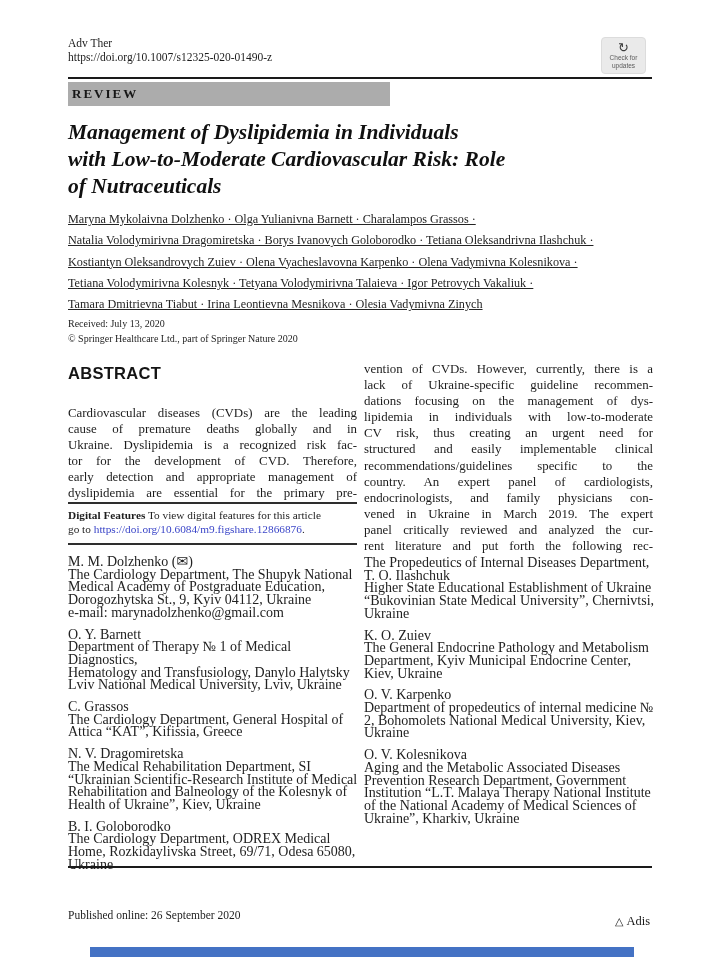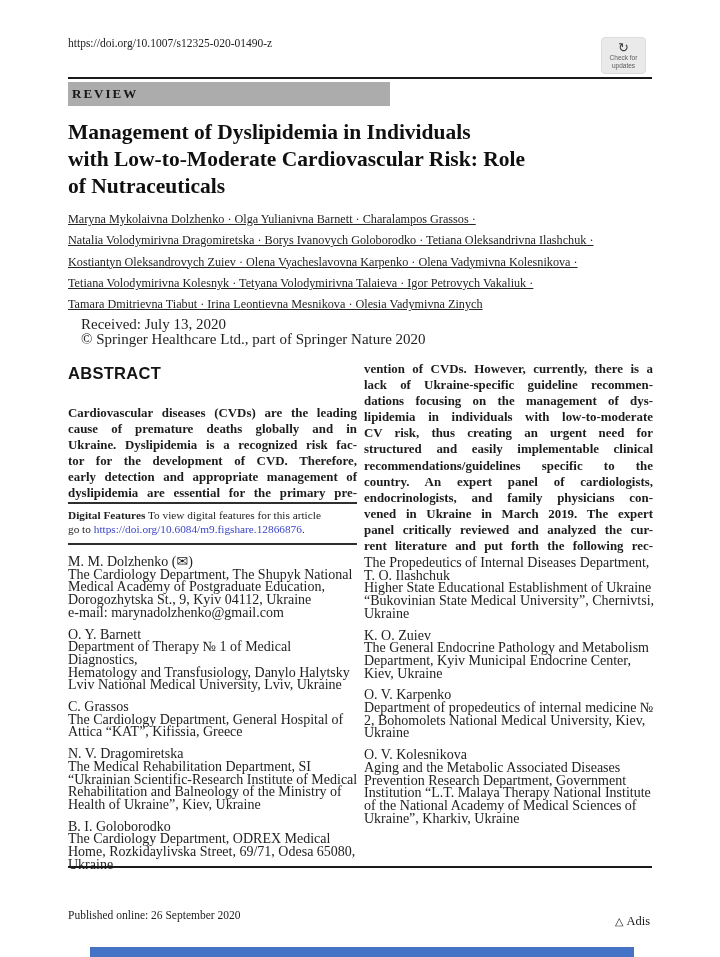--- a/index.html
+++ b/index.html
@@ -17,34 +17,34 @@
   .rule{position:absolute;left:68px;width:584px;height:2px;background:var(--rule,#1a1a1a);}
   .rule-top{top:77px;}
   .rule-bottom{top:866px;}
 
   .review-bar{position:absolute;left:68px;top:82px;width:322px;height:24px;background:var(--review_bg,#acacac);
         display:flex;align-items:center;padding-left:4px;box-sizing:border-box;
         font-weight:bold;font-size:13px;letter-spacing:2px;color:#161616;}
 
   .title{position:absolute;left:68px;top:119px;font-size:21.5px;font-weight:bold;
         line-height:27px;color:#101010;}
-  .title-line{white-space:nowrap;}
+  .title-line{white-space:nowrap;font-style:italic;}
 
   .authors{position:absolute;left:68px;top:209px;font-size:12.2px;line-height:21.3px;color:#242424;}
   .author-line{white-space:nowrap;text-decoration:underline;}
 
-  .meta{position:absolute;left:81px;top:317px;font-size:15px;line-height:14.5px;color:#1e1e1e;}
+  .meta{position:absolute;left:68px;top:317px;font-size:10px;line-height:14.5px;color:#1e1e1e;}
 
   .abstract-heading{position:absolute;left:68px;top:364px;font-family:"Liberation Sans",sans-serif;
         font-size:16.5px;font-weight:bold;letter-spacing:.3px;color:#141414;}
 
   .abs-col{position:absolute;width:289px;font-size:12.9px;line-height:16.1px;color:#1c1c1c;}
   .abs-left{left:68px;top:405px;}
   .abs-right{left:364px;top:361px;}
-  .jline{text-align:justify;text-align-last:justify;font-weight:bold;}
+  .jline{text-align:justify;text-align-last:justify;}
 
   .df-box{position:absolute;left:68px;top:502px;width:289px;box-sizing:border-box;
         border-top:2px solid #2e2e2e;border-bottom:2px solid #2e2e2e;
         padding:5px 0 6px 0;font-size:11.3px;line-height:13.8px;color:#1e1e1e;}
   .df-label{font-weight:bold;}
   .df-link{color:var(--link,#3a45c8);cursor:pointer;}
 
   .affil-col{position:absolute;width:292px;font-size:14px;line-height:12.7px;color:#222;}
   .affil-left{left:68px;top:556px;}
   .affil-right{left:364px;top:557px;}
@@ -54,20 +54,21 @@
   .adis-triangle{font-size:11px;margin-right:3px;}
   .published{position:absolute;left:68px;top:909px;font-size:11.5px;color:#1c1c1c;}
   .bottom-bar{position:absolute;left:90px;top:947px;width:544px;height:10px;background:var(--bottom_bar,#4472c4);}
 </style>
 </head>
 <body>
 
 <div class="page">
 
   <div class="journal-block">
+    <div>Adv Ther</div>
     <div>https://doi.org/10.1007/s12325-020-01490-z</div>
   </div>
 
   <div class="check-badge">
     <span class="check-icon">↻</span>
     <span class="check-text">Check for</span>
     <span class="check-text">updates</span>
   </div>
 
   <div class="rule rule-top"></div>
@@ -142,21 +143,21 @@
       </div>
       <div class="affil-block">
         <div class="affil-line">C. Grassos</div>
         <div class="affil-line">The Cardiology Department, General Hospital of</div>
         <div class="affil-line">Attica “KAT”, Kifissia, Greece</div>
       </div>
       <div class="affil-block">
         <div class="affil-line">N. V. Dragomiretska</div>
         <div class="affil-line">The Medical Rehabilitation Department, SI</div>
         <div class="affil-line">“Ukrainian Scientific-Research Institute of Medical</div>
-        <div class="affil-line">Rehabilitation and Balneology of the Ministry of</div>
+        <div class="affil-line">Rehabilitation and Balneology of the Kolesnyk of</div>
         <div class="affil-line">Health of Ukraine”, Kiev, Ukraine</div>
       </div>
       <div class="affil-block">
         <div class="affil-line">B. I. Goloborodko</div>
         <div class="affil-line">The Cardiology Department, ODREX Medical</div>
         <div class="affil-line">Home, Rozkidaylivska Street, 69/71, Odesa 65080,</div>
         <div class="affil-line">Ukraine</div>
       </div>
     </div>
 

